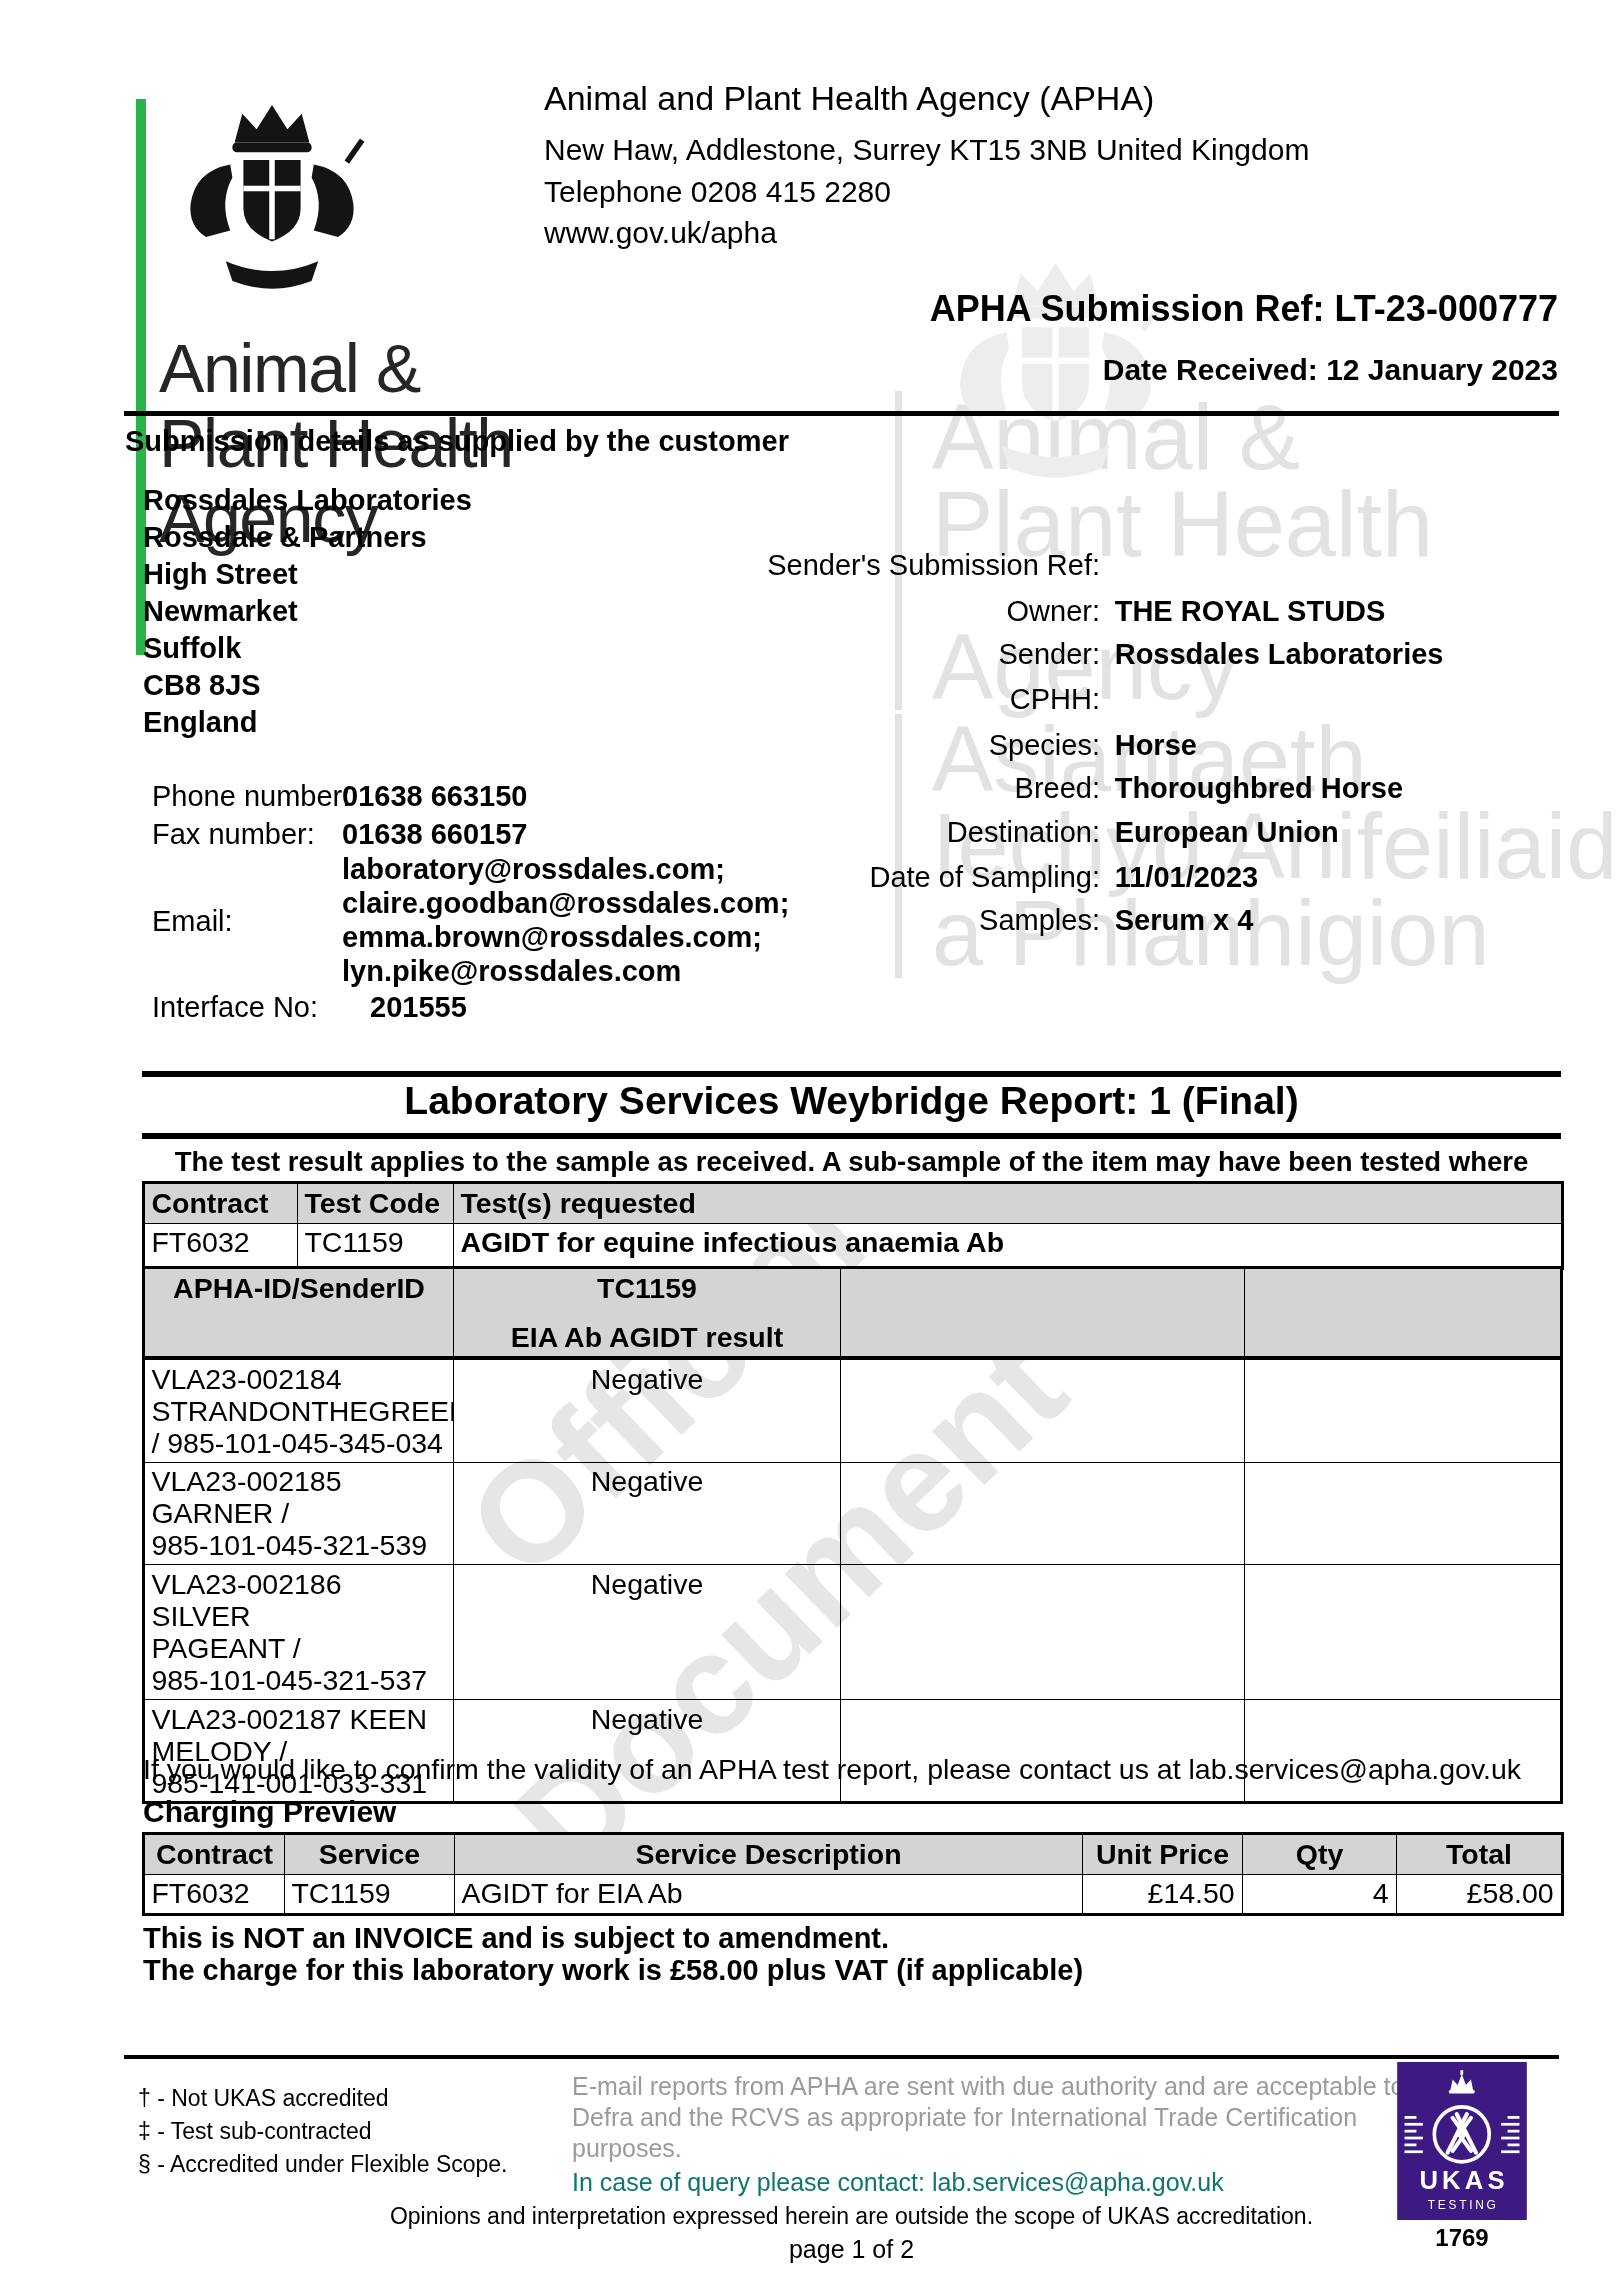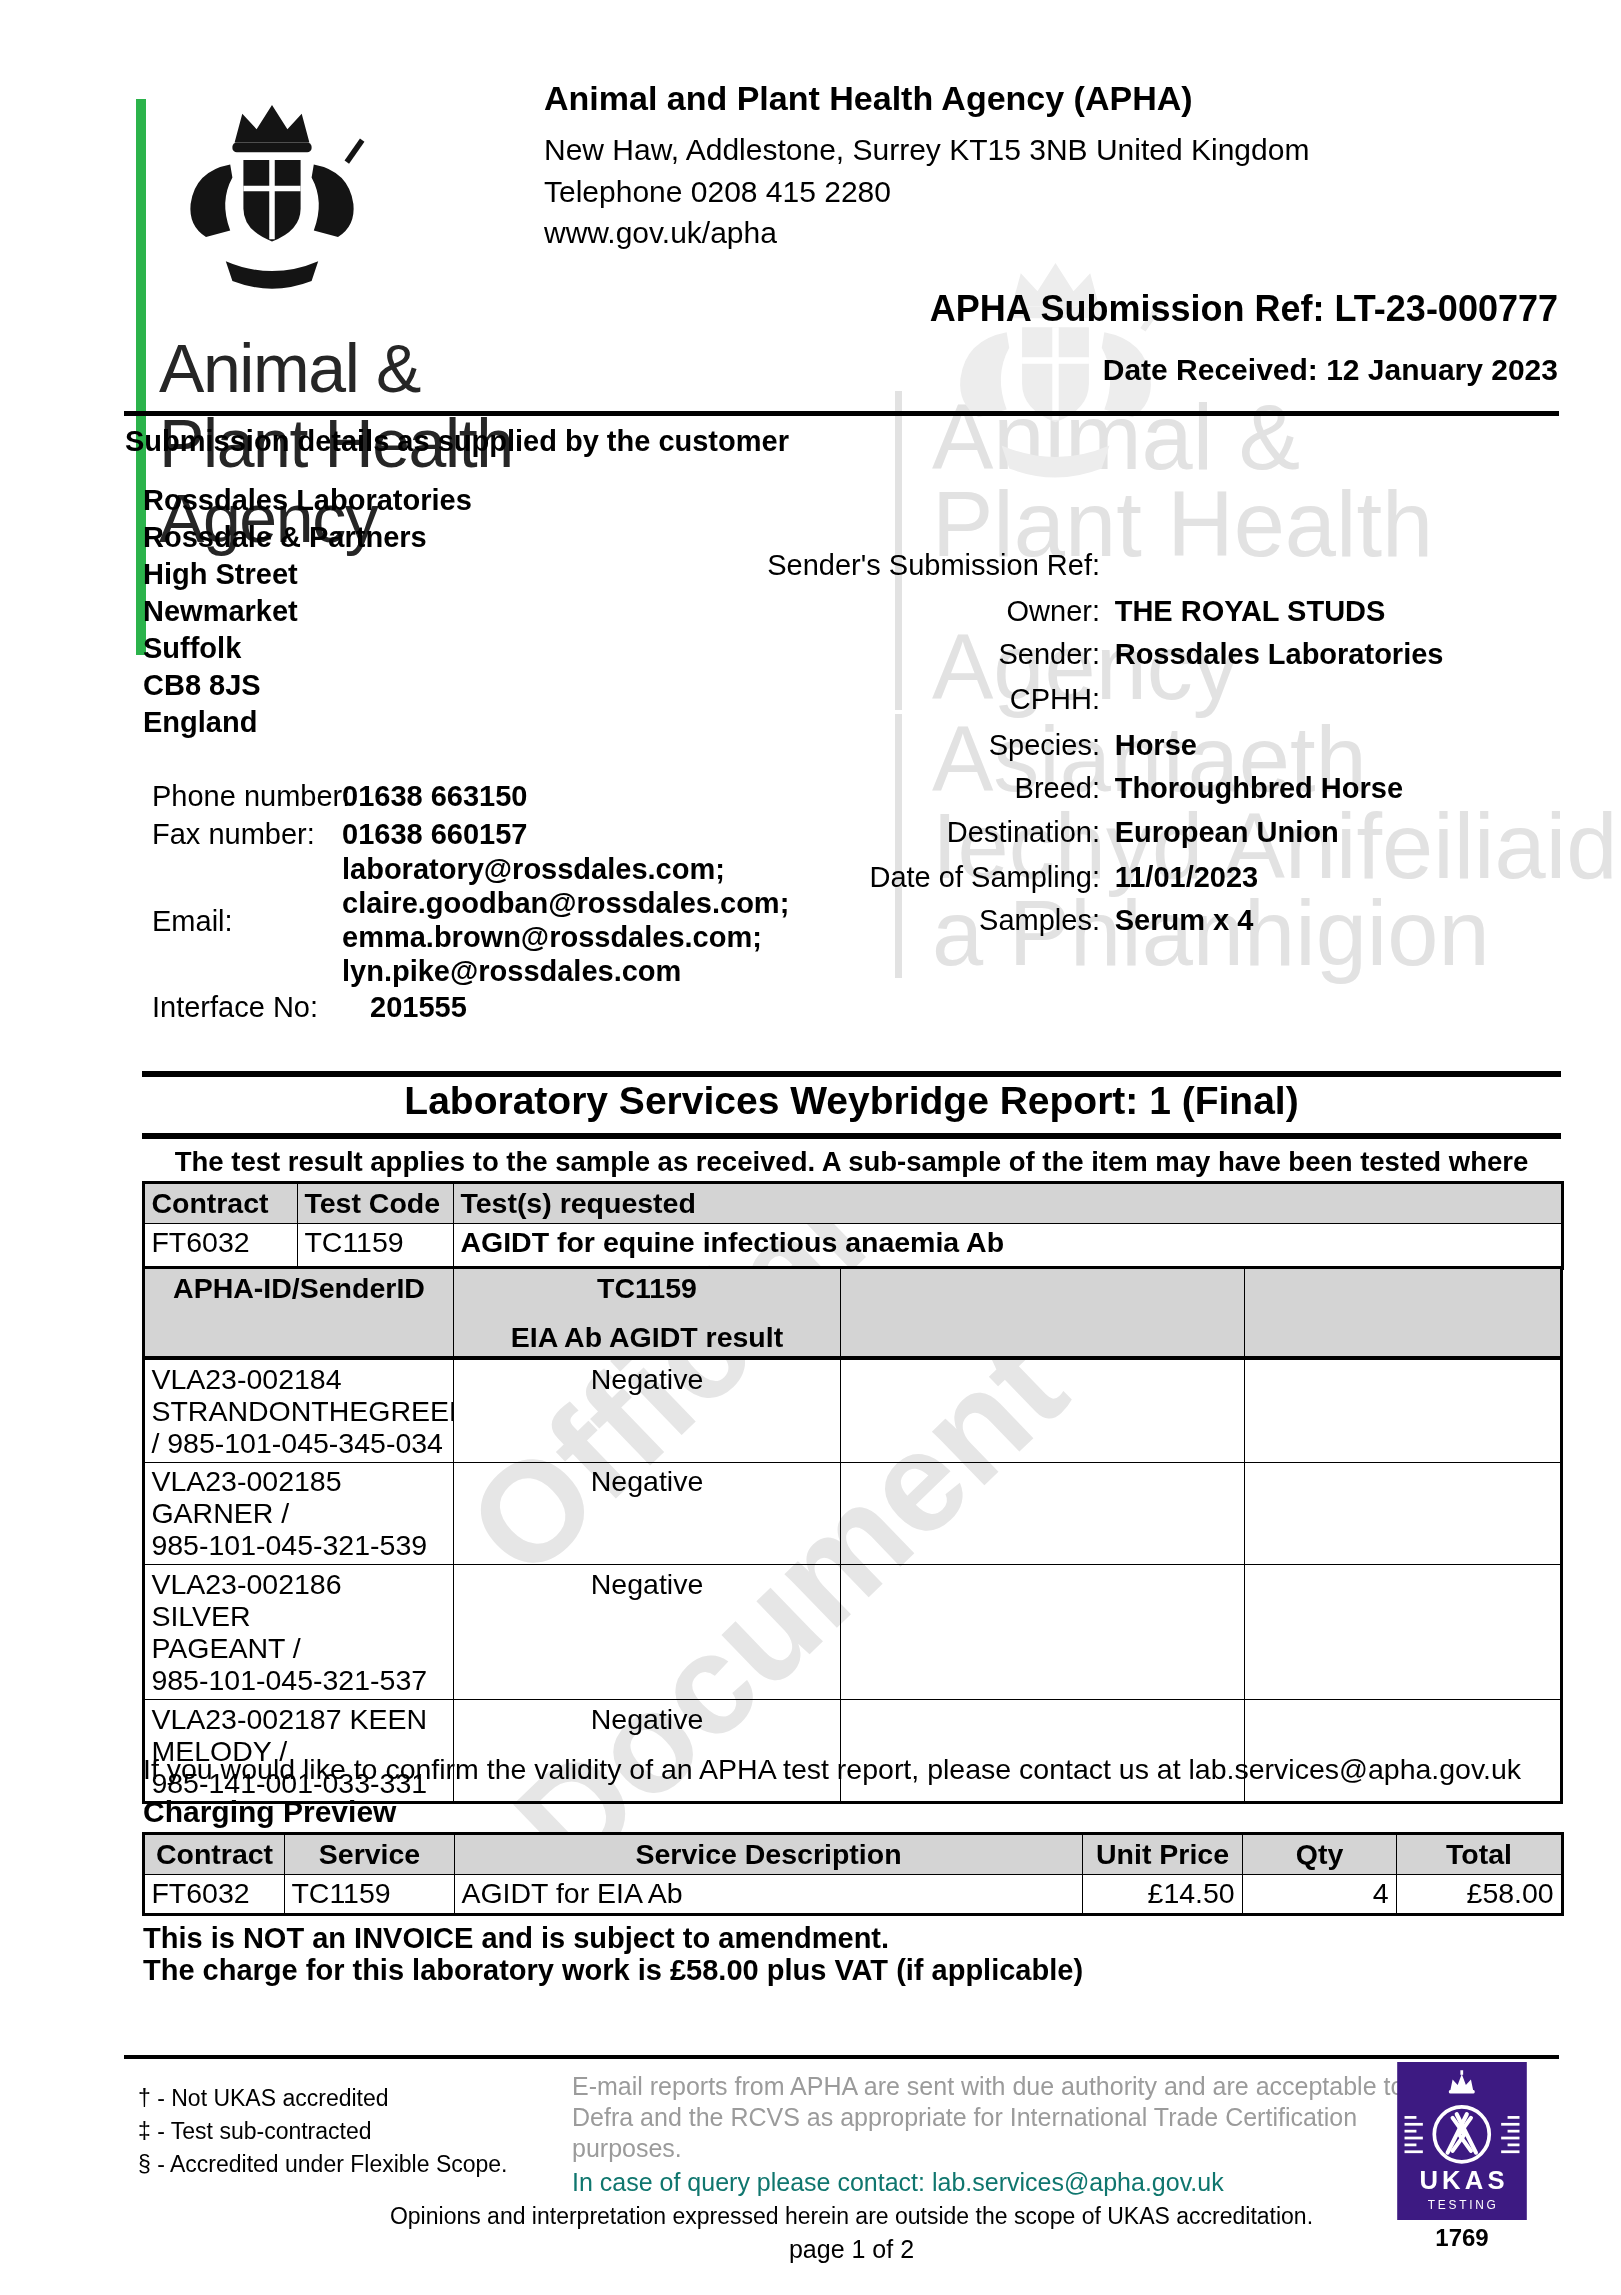--- a/index.html
+++ b/index.html
@@ -19,21 +19,21 @@
     position:absolute;z-index:0;color:#e6e6e6;
     font-size:142px;font-weight:bold;white-space:nowrap;
     transform:translate(-50%,-50%) rotate(-44deg);
   }
   .wm-crest{position:absolute;z-index:0;color:#ededed;}
   
   .ct{position:absolute;z-index:2;}
   .green-bar{left:136px;top:99px;width:10px;height:556px;background:#2bb34b;}
   .logo-crest{left:162px;top:94px;width:220px;height:231px;color:#141414;}
   .logo-text{left:159px;top:331px;font-size:68px;line-height:75px;color:#262626;letter-spacing:-1.4px;}
-  .org-name{left:544px;top:79px;font-size:34px;font-weight:bold;}
+  .org-name{left:544px;top:79px;font-size:34px;font-weight:normal;}
   .org-line{left:544px;font-size:30px;}
   .sub-ref{right:64px;top:288px;font-size:36px;font-weight:bold;text-align:right;}
   .date-rec{right:64px;top:353px;font-size:30px;font-weight:bold;text-align:right;}
   .rule{background:#000;height:5px;}
   .sec-title{left:125px;top:425px;font-size:29px;font-weight:bold;}
   .addr{left:143px;top:482px;font-size:29px;font-weight:bold;line-height:37px;}
   .c-lbl{left:152px;font-size:29px;}
   .c-val{left:342px;font-size:29px;font-weight:bold;}
   .email-block{left:342px;top:852px;font-size:29px;font-weight:bold;line-height:34px;}
   .det-row{left:551px;width:1038px;font-size:29px;white-space:nowrap;}

